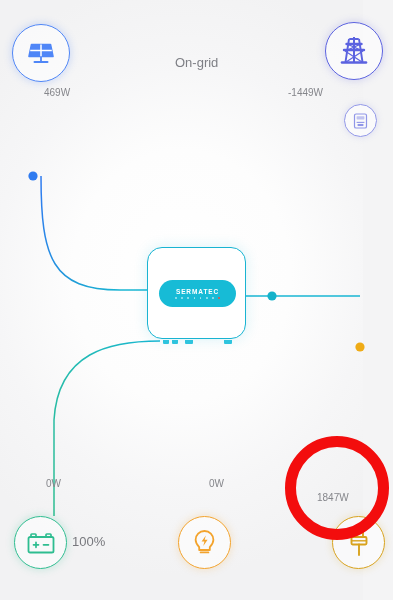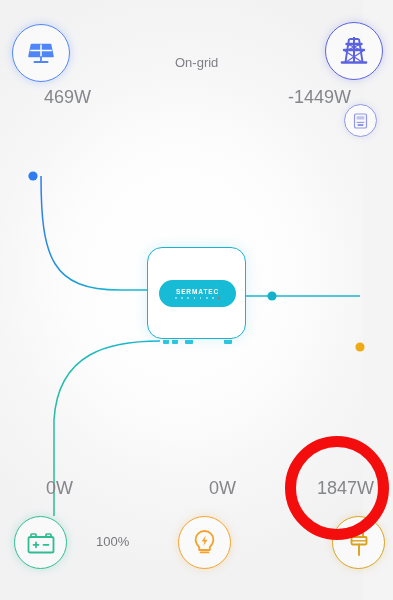--- a/index.html
+++ b/index.html
@@ -131,30 +131,30 @@
   }
   .ft1 { left: 15px;  width: 6px; }
   .ft2 { left: 24px;  width: 6px; }
   .ft3 { left: 37px;  width: 8px; }
   .ft4 { left: 76px;  width: 8px; }
 
   
   .lbl {
     position: absolute;
     color: #85868b;
-    font-size: 18px;
+    font-size: 10px;
     white-space: nowrap;
   }
   .lbl-ongrid  { left: 175px; top: 55px;  font-size: 13px; color: #7e7f85; }
   .lbl-pv      { left: 44px;  top: 87px;  }
   .lbl-grid    { left: 288px; top: 87px;  }
   .lbl-batt    { left: 46px;  top: 478px; }
   .lbl-load    { left: 209px; top: 478px; }
-  .lbl-plug    { left: 317px; top: 478px; }
-  .lbl-soc     { left: 72px;  top: 534px; font-size: 13px; color: #77787d; margin-left: 24px; }
+  .lbl-plug    { left: 317px; top: 492px; }
+  .lbl-soc     { left: 72px;  top: 534px; font-size: 13px; color: #77787d; }
 
   
   .annotation-ring {
     position: absolute;
     left: 285px; top: 436px;
     width: 104px; height: 104px;
     border: 11px solid #f30d0d;
     border-radius: 50%;
     pointer-events: none;
   }

